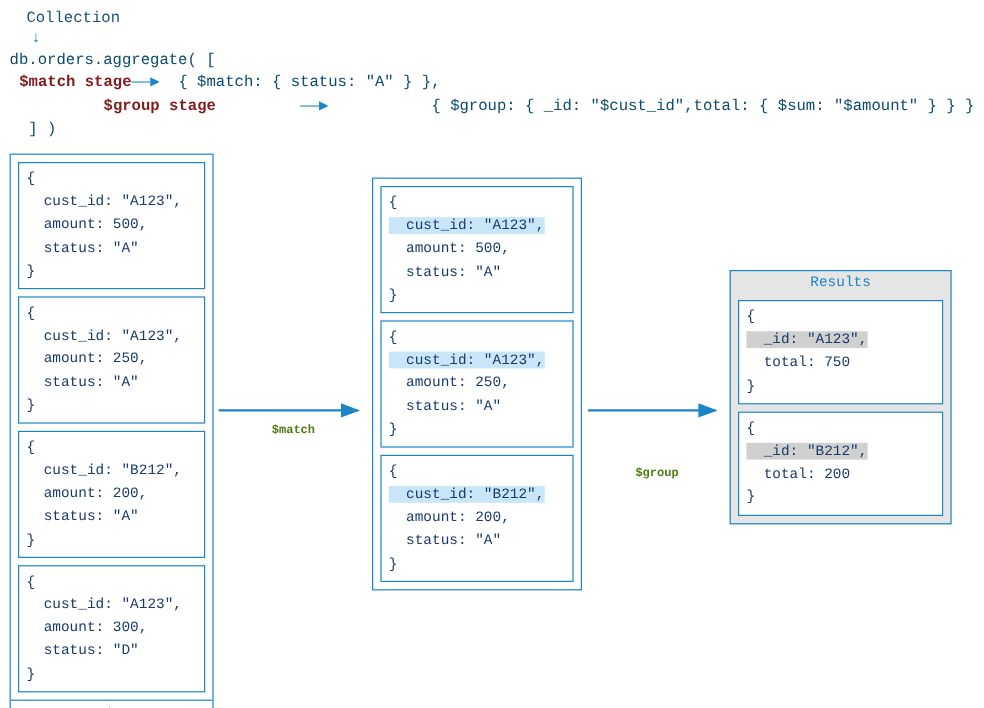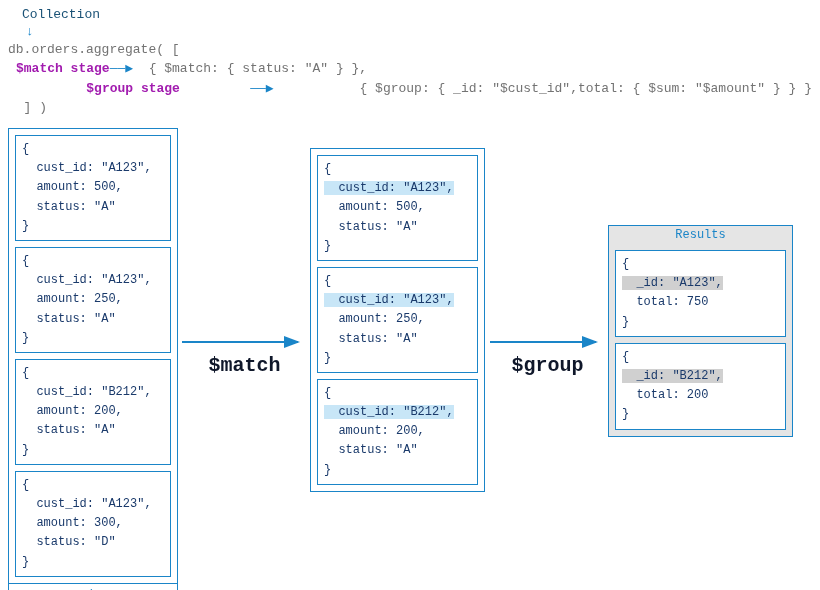--- a/index.html
+++ b/index.html
@@ -31,27 +31,27 @@
     }
 
     .collection-label {
       font-size: 13px;
       color: #1a5276;
       margin-left: 14px;
     }
 
     .code-line {
       font-size: 13px;
-      color: #737373;
+      color: #0c4a6e;
       line-height: 1.5;
       white-space: pre;
     }
 
     .stage-label {
-      color: #a21caf;
+      color: #7f1d1d;
       font-weight: bold;
     }
 
     .stage-arrow {
       color: #1a85c8;
     }
 
     
     .collection-box {
       position: absolute;
@@ -113,22 +113,22 @@
       background: #c8e6f7;
       display: inline;
     }
 
     .result-highlighted {
       background: #d0d0d0;
       display: inline;
     }
 
     .arrow-label {
-      color: #0f172a;
-      font-size: 20px;
+      color: #4d7c0f;
+      font-size: 10px;
       font-weight: bold;
       text-align: left;
     }
 
   </style>
 </head>
 <body>
 
 <div class="page">
 
@@ -209,21 +209,21 @@
   status: "A"
 }</div>
 
     <div class="doc-card">{
 <span class="highlighted">  cust_id: "B212",</span>
   amount: 200,
   status: "A"
 }</div>
   </div>
 
-  <div style="position:absolute; top:330px; left:490px; display:flex; flex-direction:column; align-items:center; width:115px;">
+  <div style="position:absolute; top:330px; left:490px; display:flex; flex-direction:column; align-items:center; width:115px;gap:36px;">
     <svg width="115" height="24">
       <defs>
         <marker id="arrow2" markerWidth="8" markerHeight="8" refX="7" refY="3" orient="auto">
           <path d="M0,0 L0,6 L8,3 z" fill="#1a85c8"></path>
         </marker>
       </defs>
       <line x1="0" y1="12" x2="106" y2="12" stroke="#1a85c8" stroke-width="2" marker-end="url(#arrow2)"></line>
     </svg>
     <span class="arrow-label">$group</span>
   </div>

